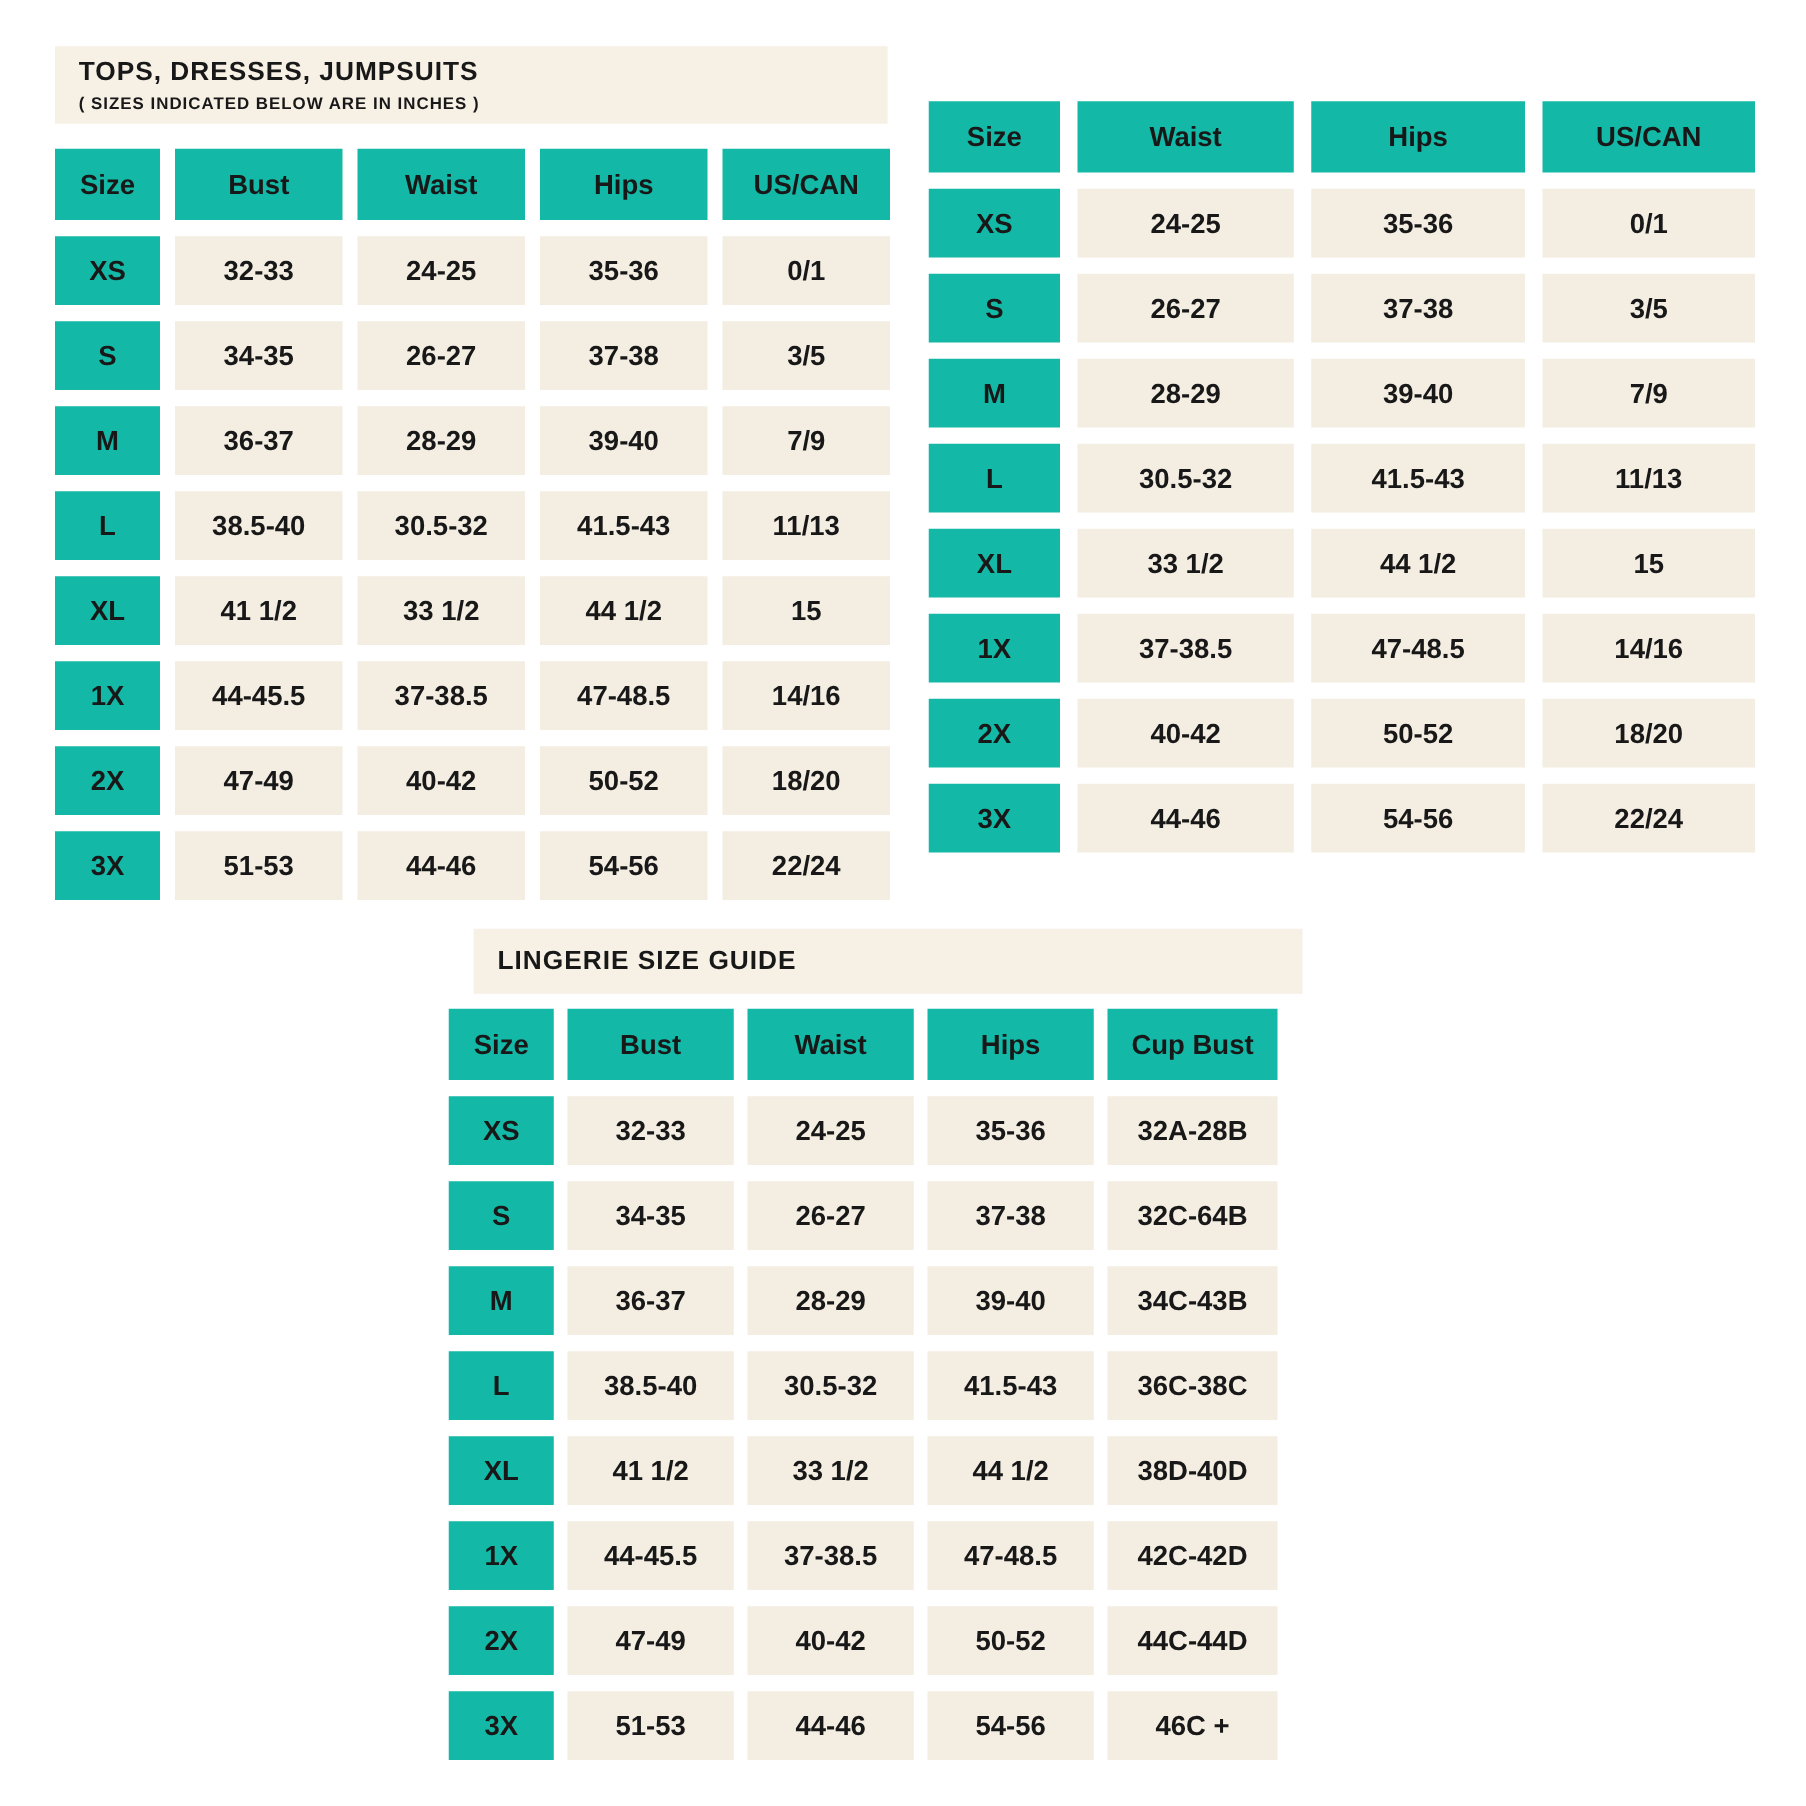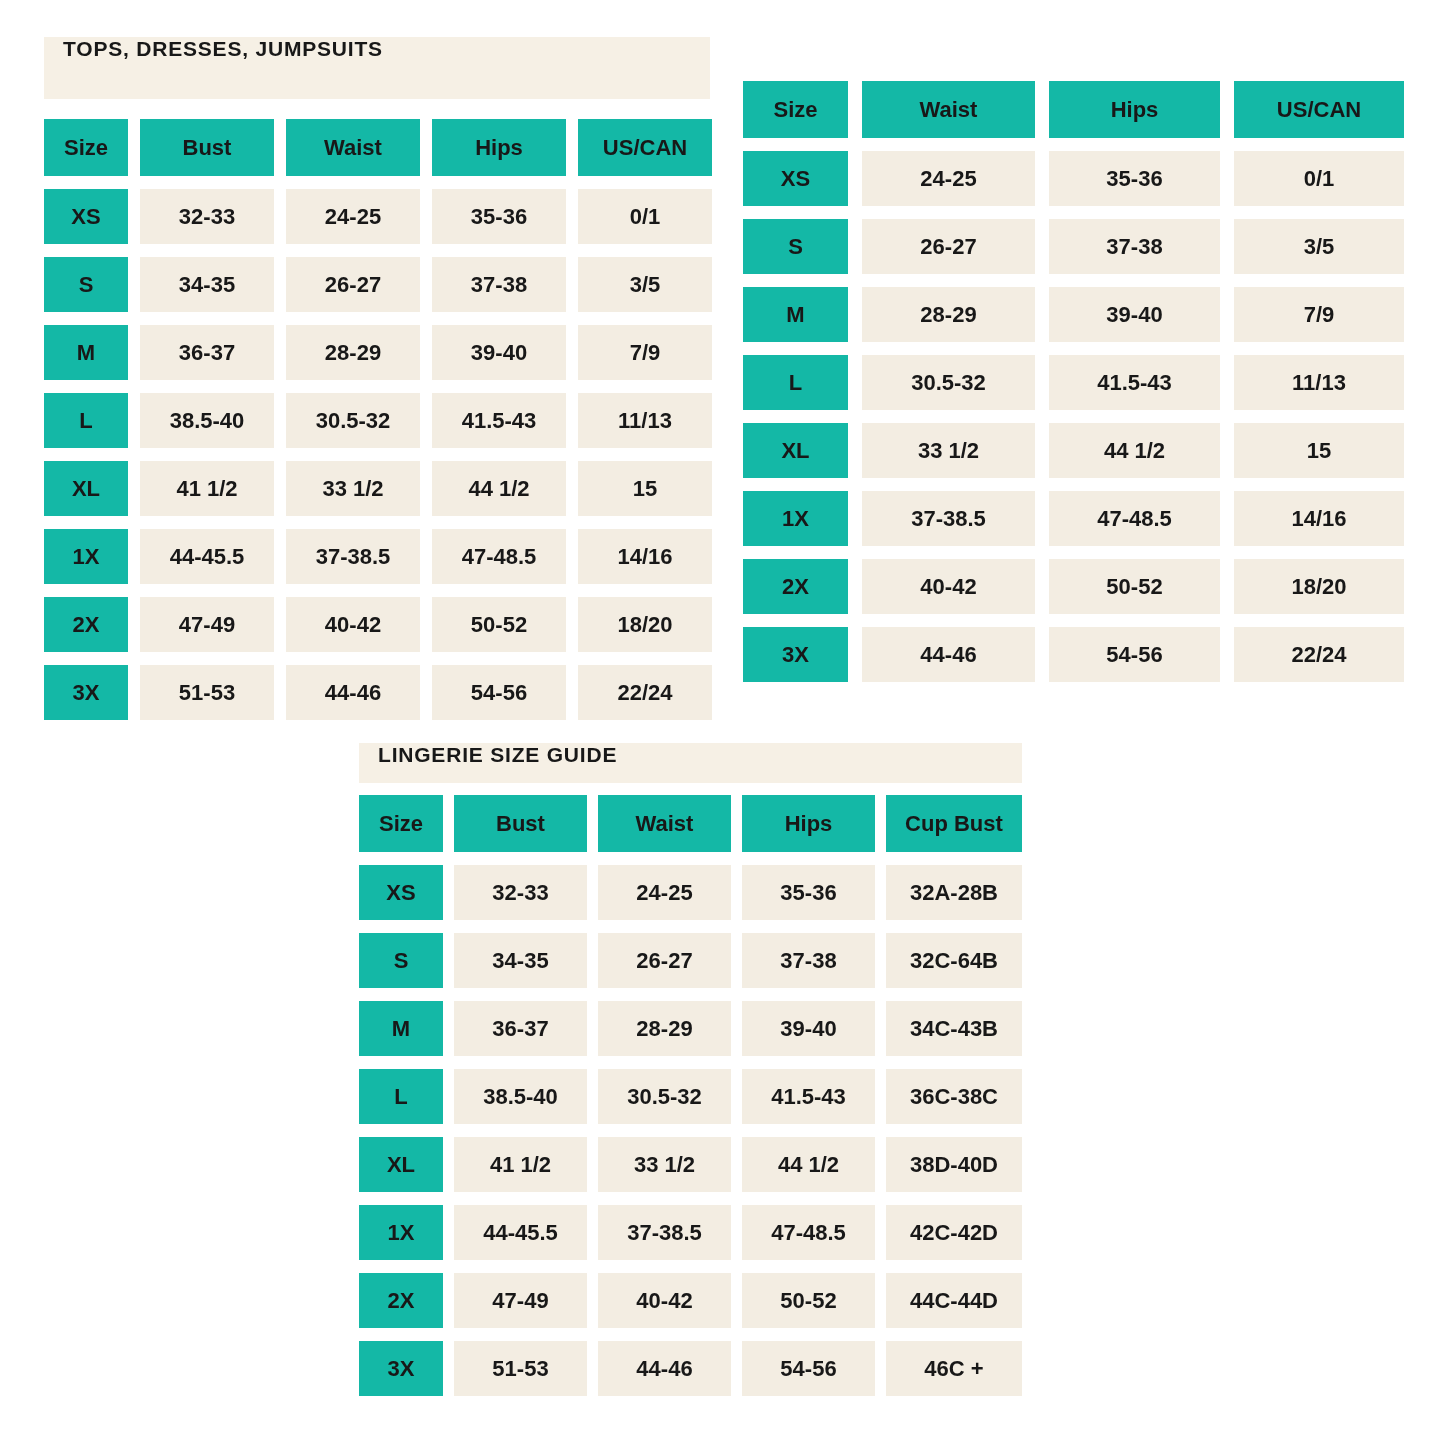--- a/index.html
+++ b/index.html
@@ -8,20 +8,21 @@
     background: #ffffff;
     font-family: "Liberation Sans", sans-serif;
     position: relative;
     overflow: hidden;
   }
   .tbl { position: absolute; }
   .banner {
     background: #F6F0E5;
     display: flex;
     flex-direction: column;
+    justify-content: center;
     padding-left: 19px;
     box-sizing: border-box;
     color: #181818;
   }
   .banner-title {
     font-weight: bold;
     font-size: 21px;
     letter-spacing: 0.8px;
     line-height: 1.15;
   }
@@ -35,21 +36,21 @@
     display: grid;
     grid-template-rows: 57px repeat(8, 55px);
     row-gap: 13px;
     column-gap: 12px;
   }
   #tops   { left: 44px;  top: 37px;  width: 666px; }
   #jeans  { left: 743px; top: 68px;  width: 663px; }
   #lingerie { left: 359px; top: 743px; width: 663px; }
   #tops .banner     { height: 62px; width: 666px; }
   #jeans .banner    { height: 40px; width: 663px; }
-  #lingerie .banner { height: 40px; width: 663px; }
+  #lingerie .banner { height: 52px; width: 663px; margin-left: 20px; }
   .grid-tops {
     margin-top: 20px;
     grid-template-columns: 84px 134px 134px 134px 134px;
   }
   .grid-jeans {
     margin-top: 13px;
     grid-template-columns: 105px 173px 171px 170px;
     column-gap: 14px;
   }
   .grid-lingerie {
@@ -70,20 +71,21 @@
   .cell.val  { background: #F3EDE2; }
 </style>
 </head>
 <body>
 
 <div>
 
   <section class="tbl" id="tops">
     <header class="banner">
       <div class="banner-title">TOPS, DRESSES, JUMPSUITS</div>
+      <div class="banner-sub">( SIZES INDICATED BELOW ARE IN INCHES )</div>
     </header>
     <div class="grid grid-tops">
         <div class="cell head">Size</div>
         <div class="cell head">Bust</div>
         <div class="cell head">Waist</div>
         <div class="cell head">Hips</div>
         <div class="cell head">US/CAN</div>
         <div class="cell size">XS</div>
         <div class="cell val">32-33</div>
         <div class="cell val">24-25</div>

